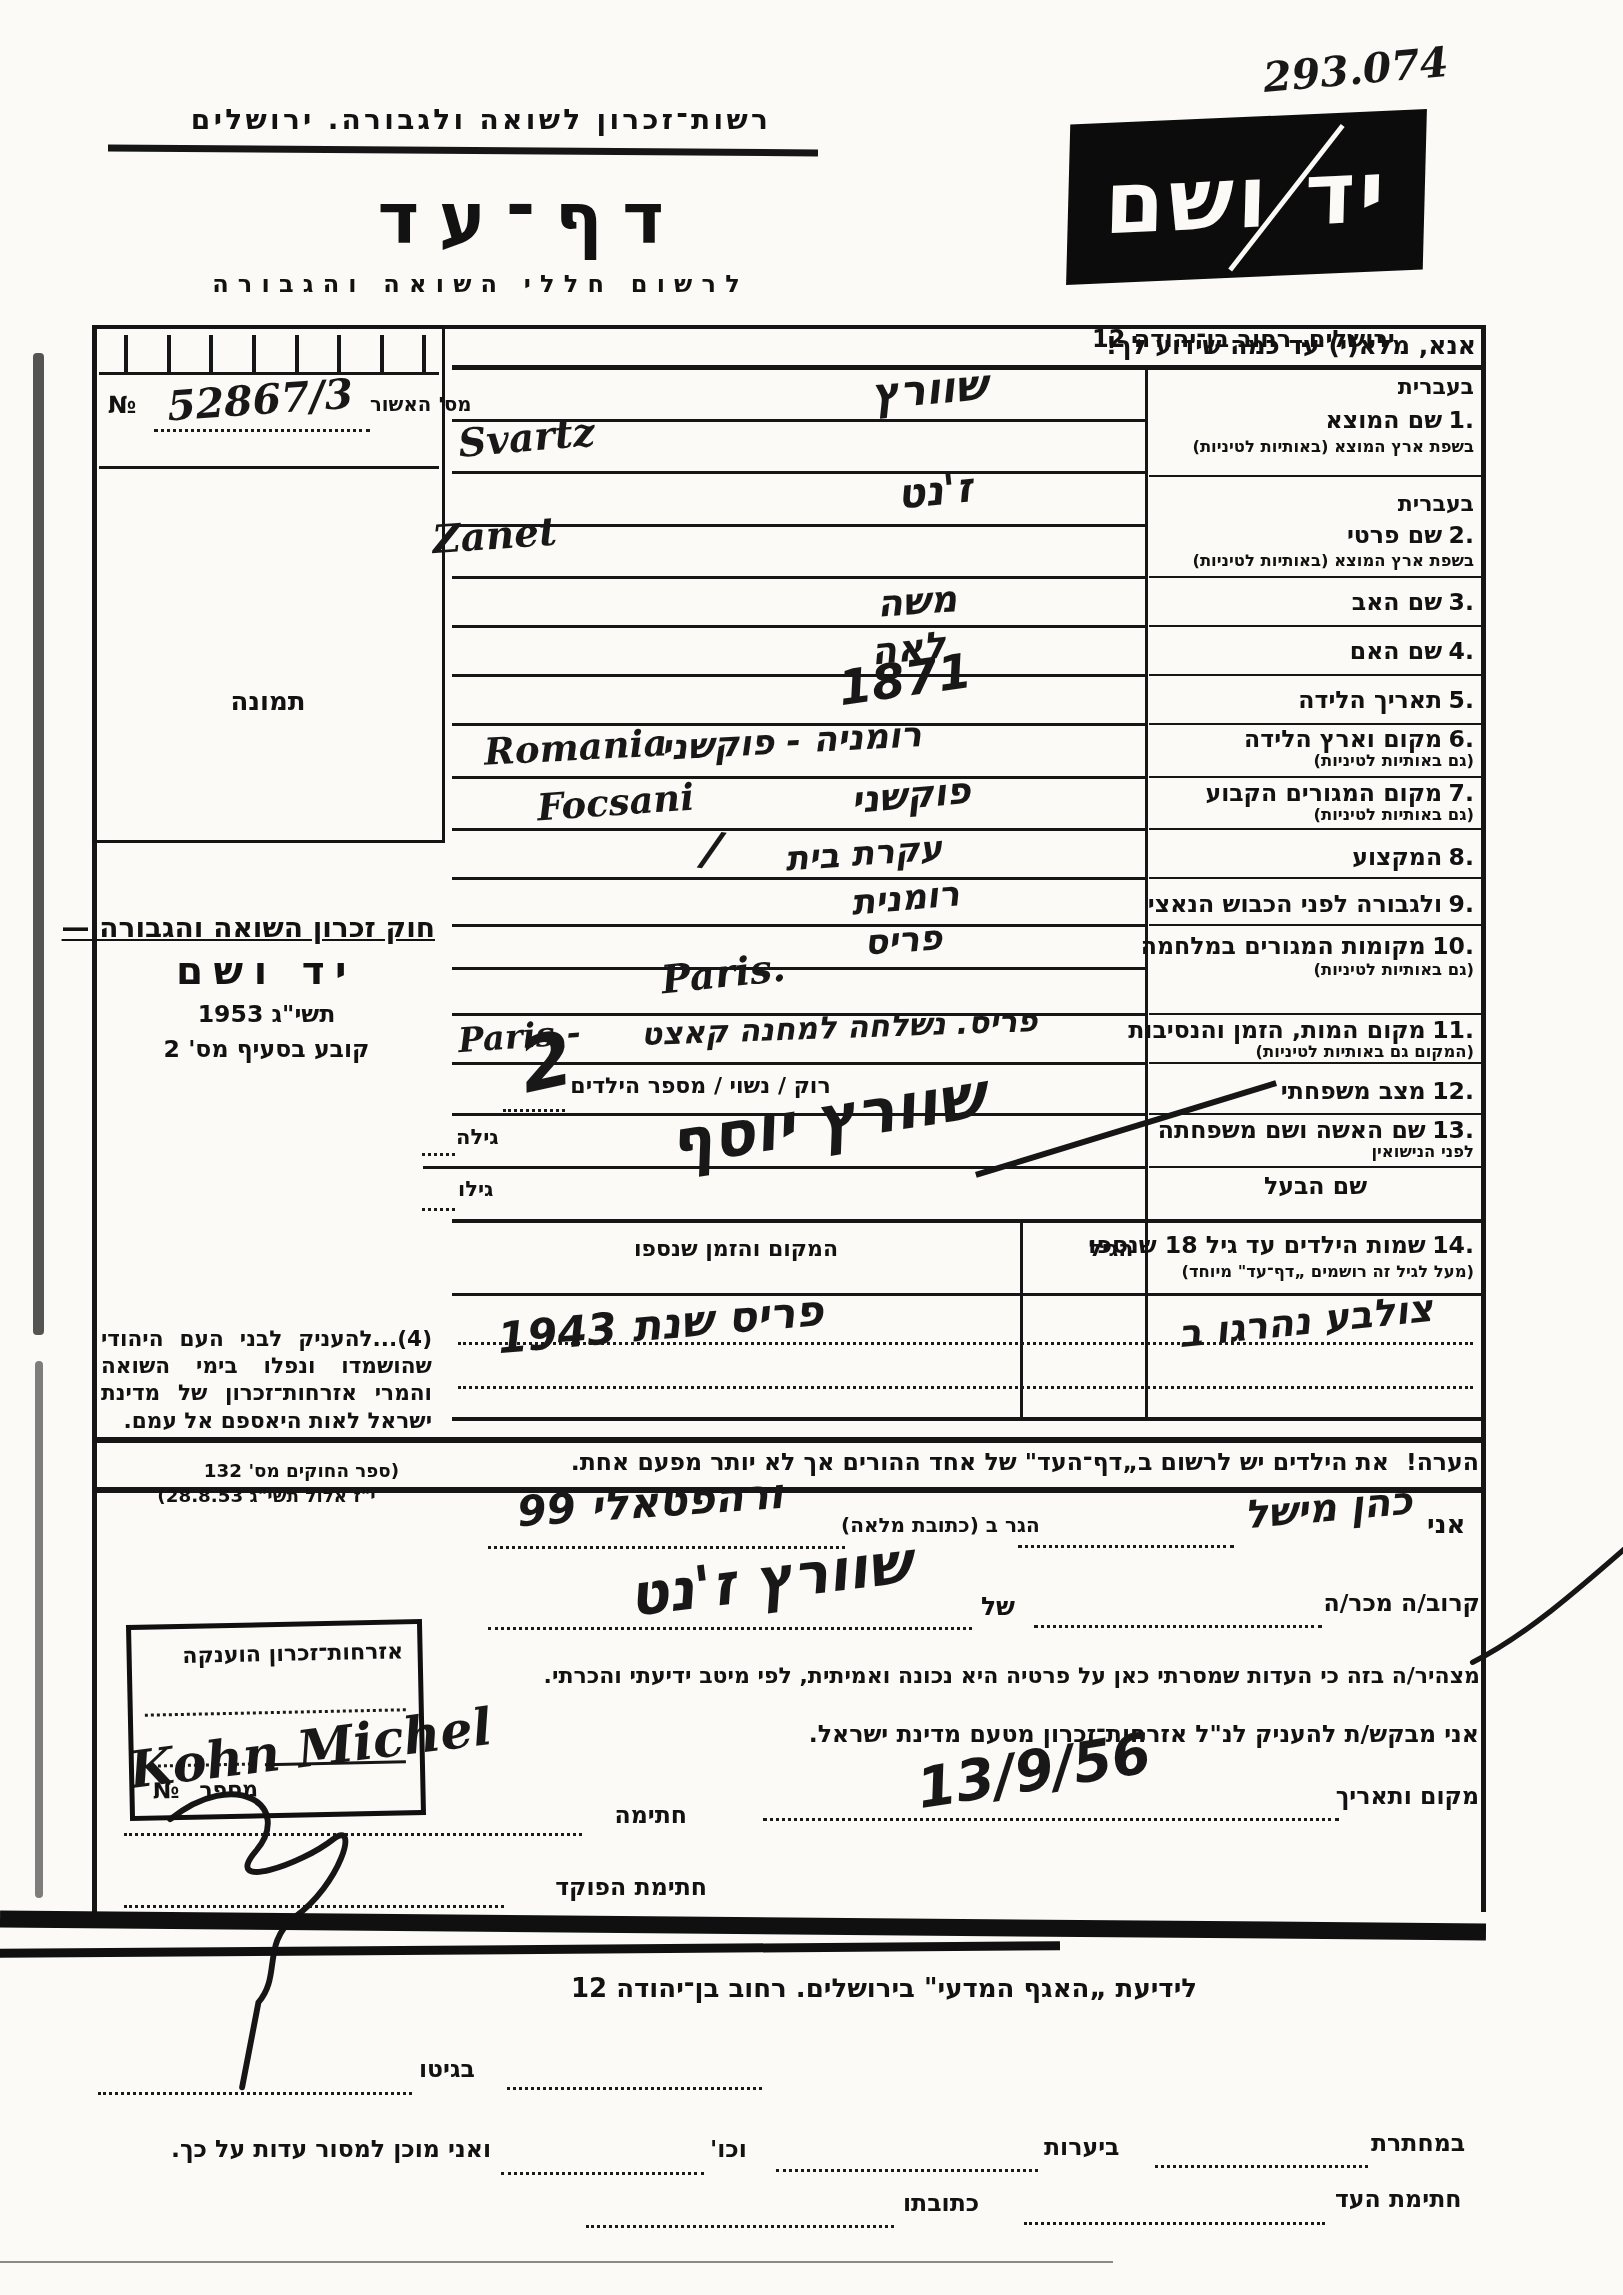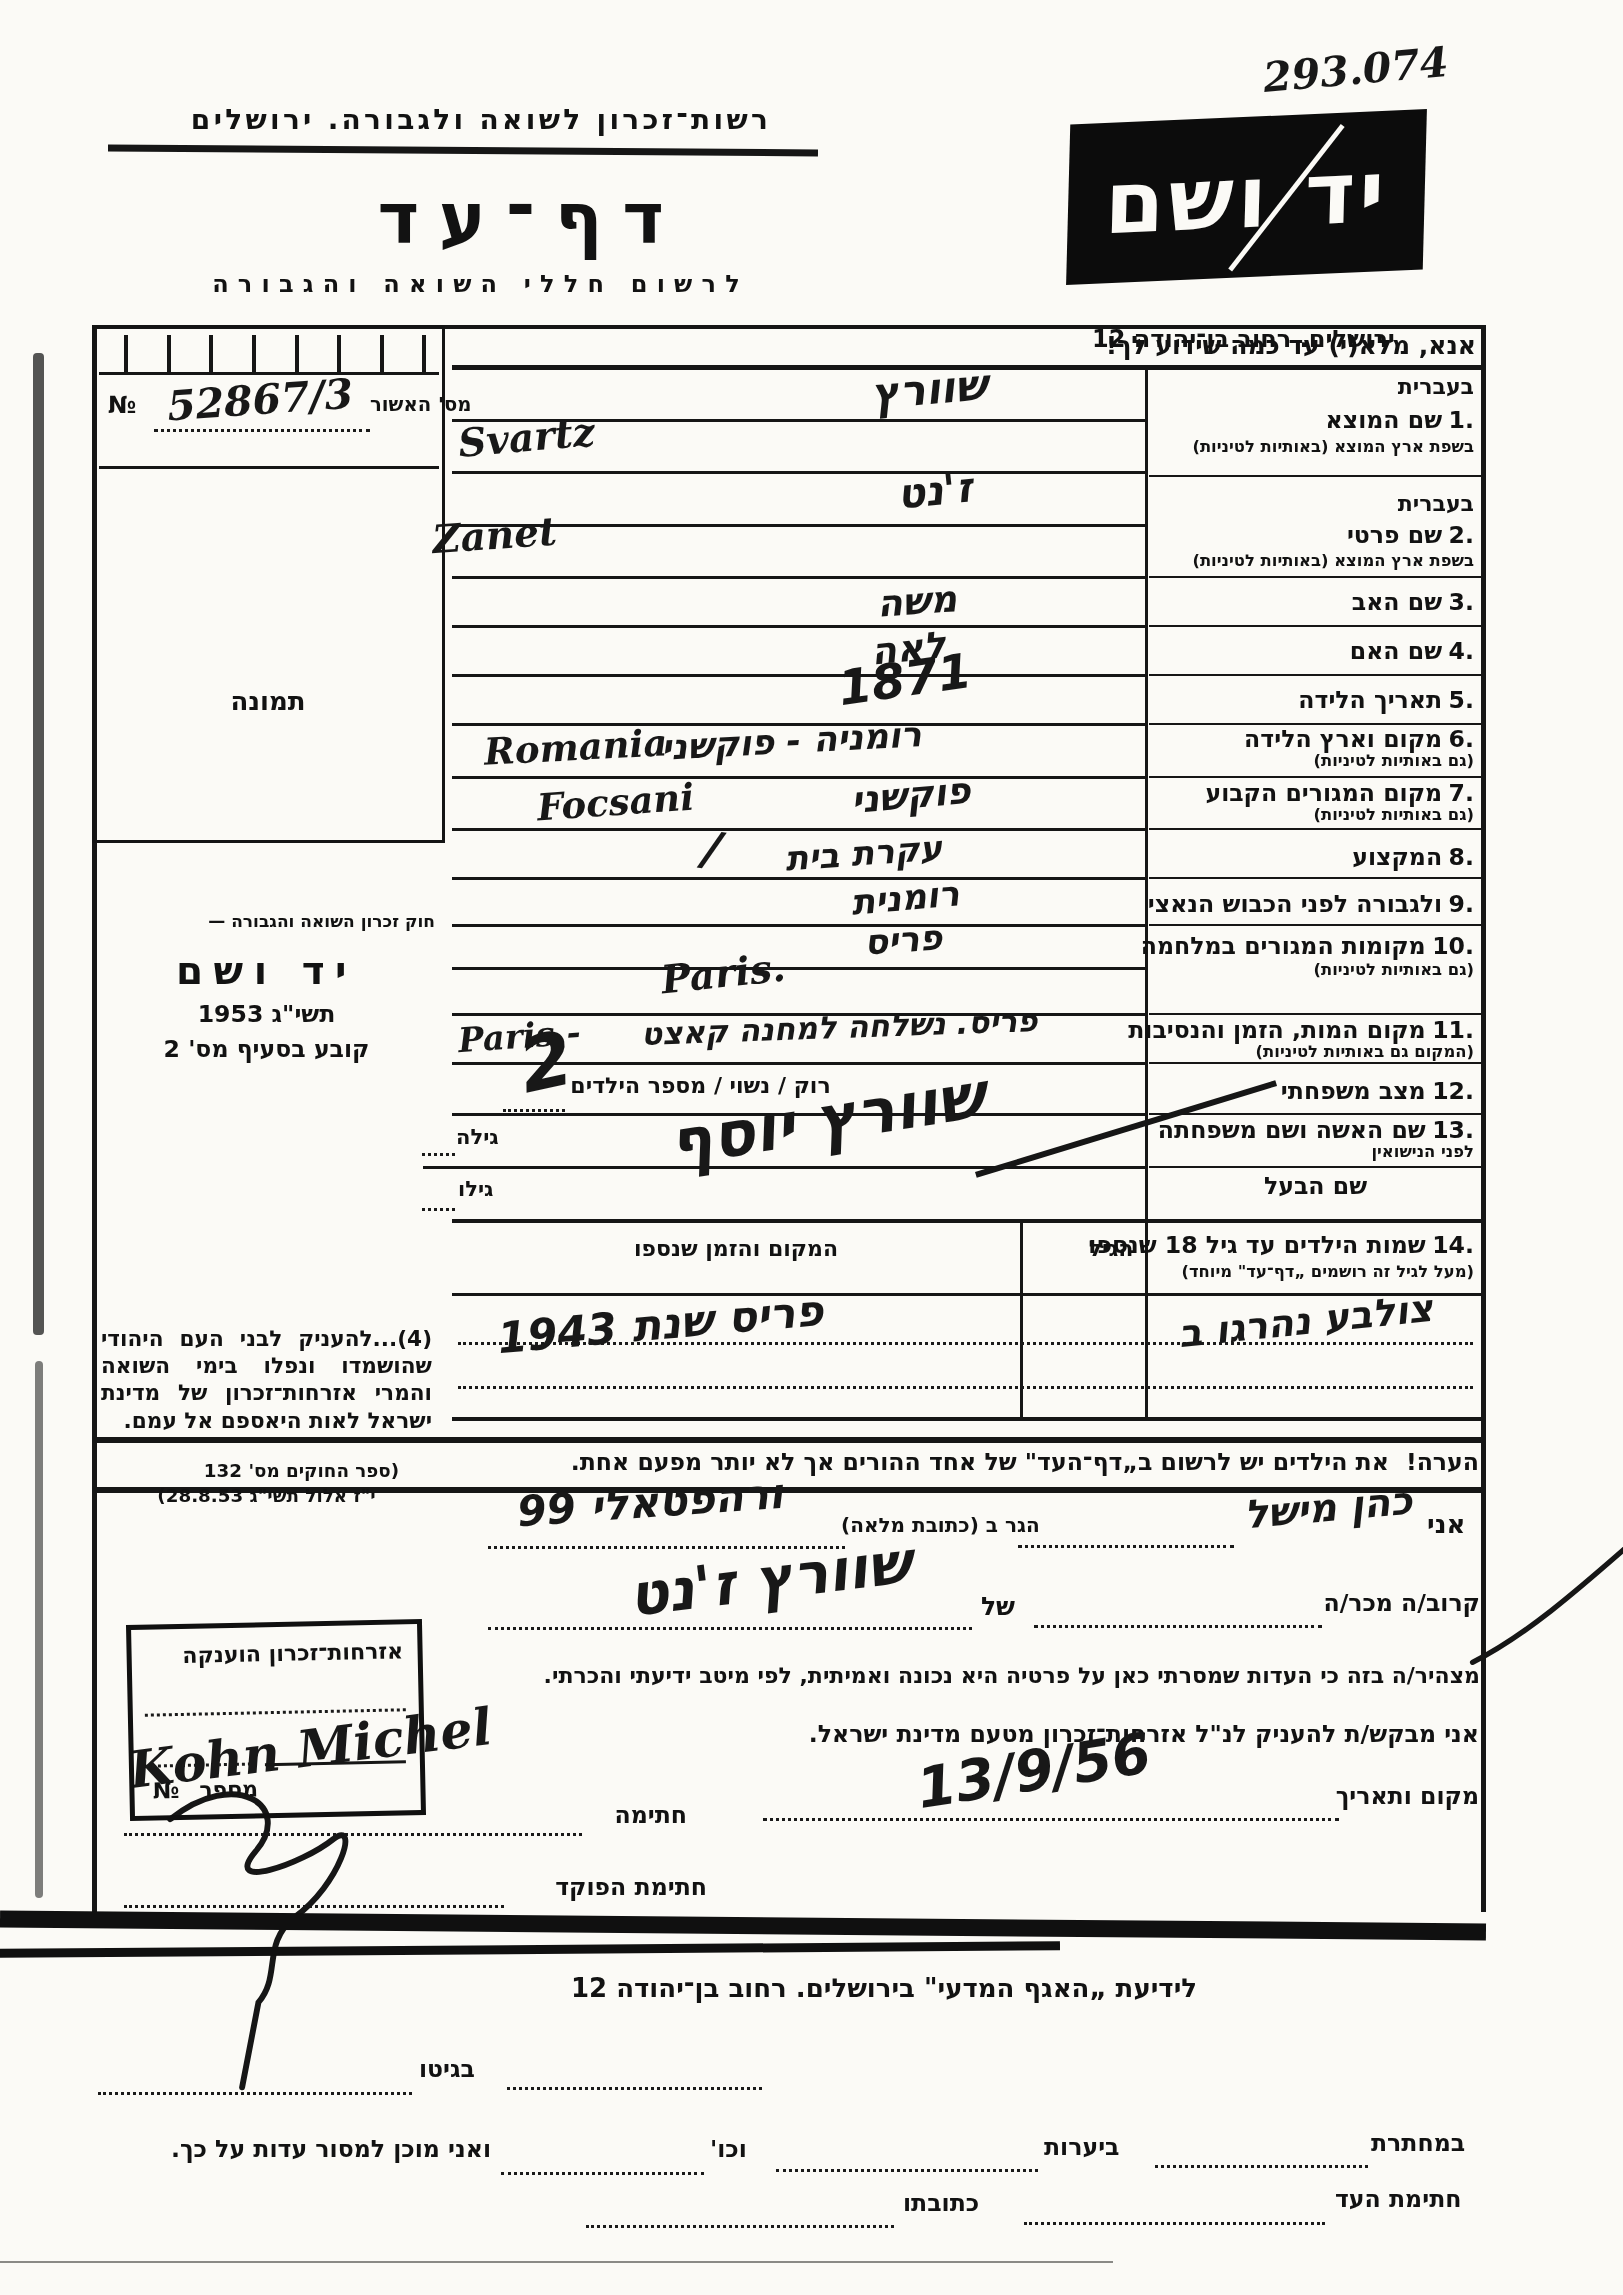--- a/index.html
+++ b/index.html
@@ -249,21 +249,21 @@
 
   <div class="abs" style="left:128px;top:1622px;width:296px;height:196px;border:5.9px solid #101010;box-sizing:border-box;transform:rotate(-1.2deg);">
     <div class="abs rtl b" style="right:14.4px;top:14.4px;width:262px;font-size:22px;text-align:right;white-space:nowrap;">אזרחות־זכרון הוענקה</div>
     <div class="dot" style="left:11.8px;top:84px;width:261px;"></div>
     <div class="ln" style="left:131px;top:136px;width:141px;"></div>
     <div class="dot" style="left:11.8px;top:135px;width:105px;"></div>
     <div class="abs b" style="left:18.3px;top:149px;font-size:22px;">№</div>
     <div class="abs rtl b" style="left:65px;top:149px;font-size:22px;">מספר</div>
   </div>
 
-  <div class="abs rtl b" style="left:98px;top:911px;width:337px;font-size:17px;text-align:right;white-space:nowrap;">חוק זכרון השואה והגבורה —</div>
+  <div class="abs rtl b" style="left:98px;top:911px;width:337px;font-size:28px;text-align:center;white-space:nowrap;text-decoration:underline;">חוק זכרון השואה והגבורה —</div>
   <div class="abs rtl b" style="left:98px;top:948px;width:337px;font-size:39px;letter-spacing:10.5px;text-align:center;">יד ושם</div>
   <div class="abs rtl b" style="left:98px;top:1000px;width:337px;font-size:23.6px;text-align:center;">תשי"ג 1953</div>
   <div class="abs rtl b" style="left:98px;top:1035px;width:337px;font-size:23.6px;text-align:center;">קובע בסעיף מס' 2</div>
   <div class="abs rtl b" style="left:101px;top:1325px;width:331px;font-size:21.6px;line-height:1.26;text-align:justify;">(4)...להעניק לבני העם היהודי שהושמדו ונפלו בימי השואה והמרי אזרחות־זכרון של מדינת ישראל לאות היאספם אל עמם.</div>
   <div class="abs rtl b" style="left:98px;top:1460px;width:337px;font-size:18.3px;text-align:center;margin-left:35px;">(ספר החוקים מס' 132</div>
   <div class="abs rtl b" style="left:98px;top:1485px;width:337px;font-size:18.3px;text-align:center;">י"ז אלול תשי"ג 28.8.53)</div>
 
   <div class="abs" style="left:0;top:1917px;width:1486px;height:17px;background:#101010;transform:rotate(.5deg);"></div>
   <div class="abs" style="left:0;top:1945px;width:1060px;height:9.2px;background:#101010;transform:rotate(-.4deg);"></div>
 

